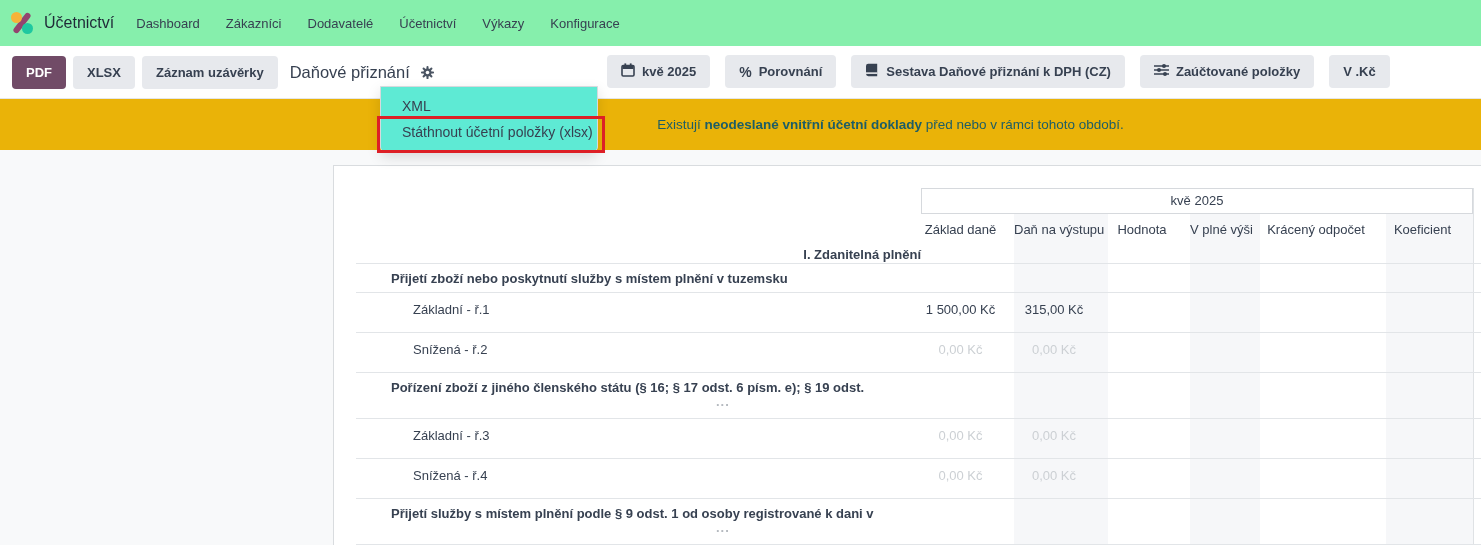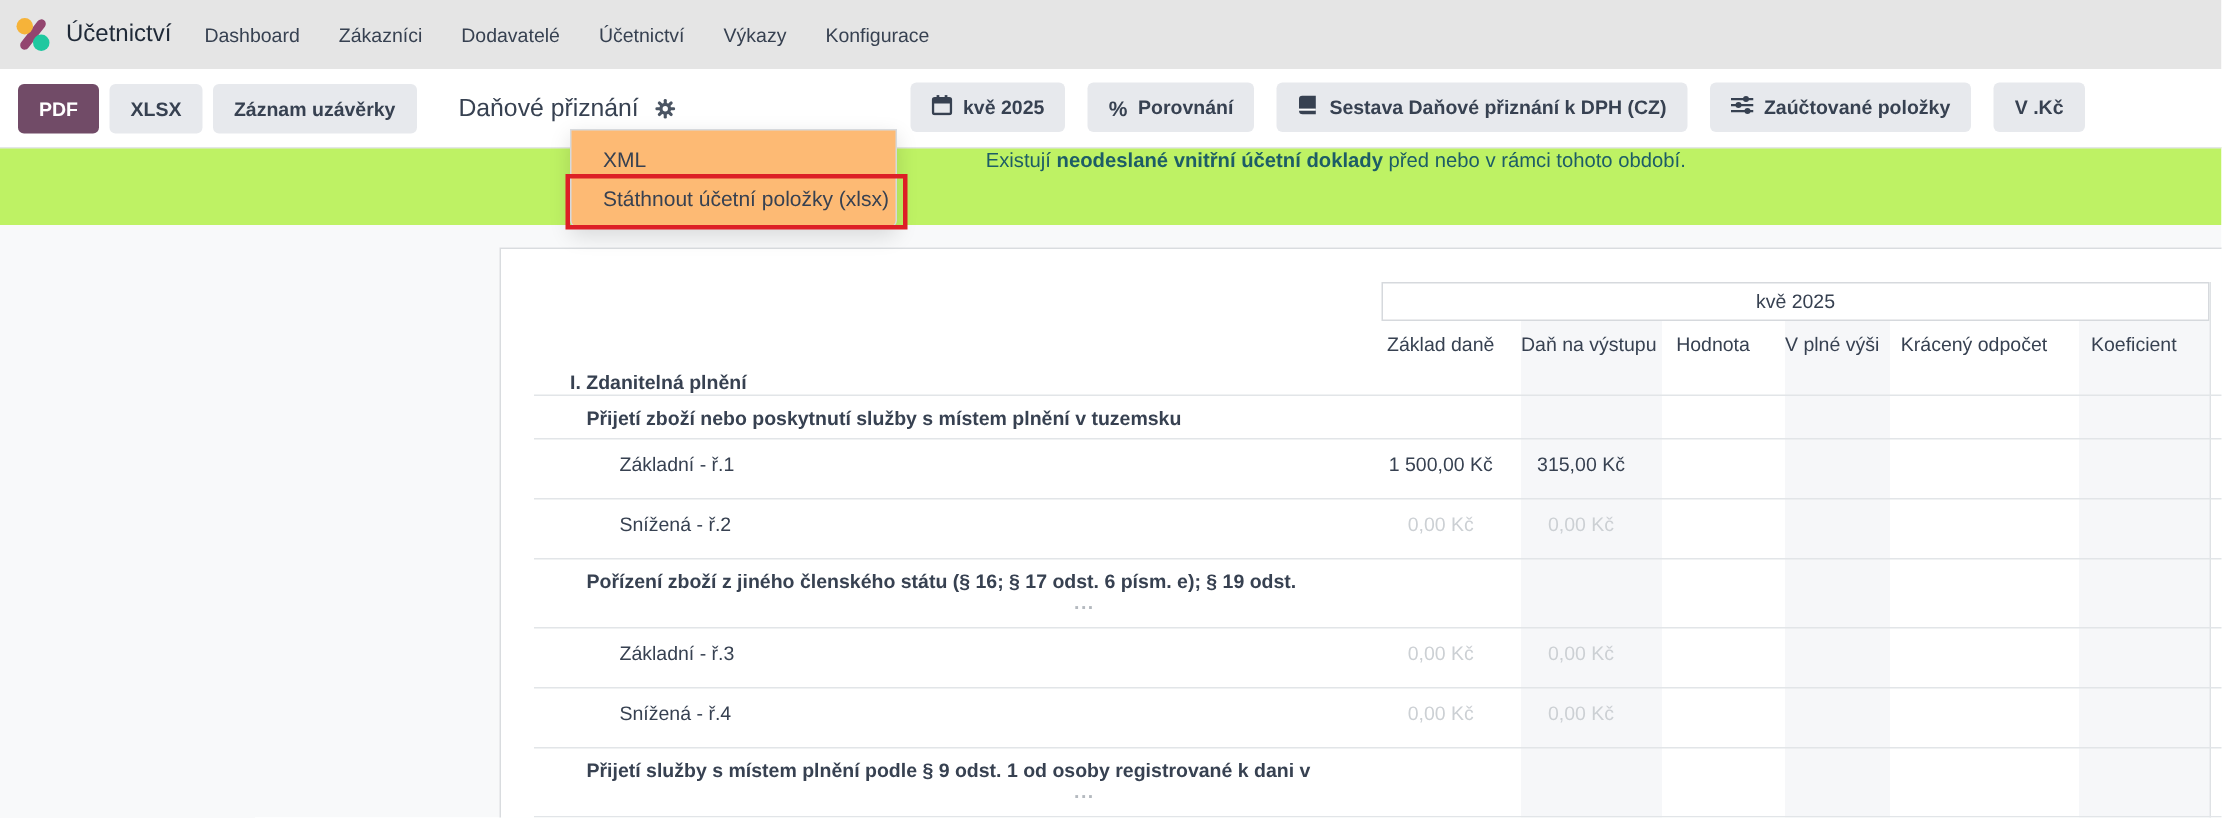--- a/index.html
+++ b/index.html
@@ -1,53 +1,53 @@
 <!DOCTYPE html>
 <html><head>
 <meta charset="utf-8">
 <style>
   * { margin:0; padding:0; box-sizing:border-box; }
   html,body { width:1481px; height:545px; overflow:hidden; }
   body { font-family:"Liberation Sans", sans-serif; color:#374151; background:#fff; position:relative; }
 
   
-  .topnav { height:46px; background:#e5e5e5; display:flex; align-items:center; padding-left:8px; }
+  .topnav { height:46px; background:#86efac; display:flex; align-items:center; padding-left:8px; }
   .applogo { width:28px; height:28px; position:relative; margin-right:8px; flex:0 0 auto; }
   .applogo .dot { position:absolute; border-radius:50%; width:11px; height:11px; }
   .applogo .dot.orange { left:3px; top:3px; background:#f6b339; }
   .applogo .dot.teal { right:3px; bottom:3px; background:#1fc8a0; }
   .applogo .slash { position:absolute; left:2px; top:11px; width:24px; height:6px; border-radius:3px;
                     background:#93456f; transform:rotate(-52deg); }
   .brand { font-size:16px; color:#1f2937; margin-right:22px; }
   .navitems { display:flex; align-items:flex-start; gap:26px; font-size:13px; color:#374151; }
   .navitems .nav-item { cursor:pointer; white-space:nowrap; }
 
   
   .toolbar { height:52px; background:#fff; display:flex; align-items:center; padding:0 12px; position:relative; }
   .btn { height:33px; display:inline-flex; align-items:center; gap:7px; padding:0 14px;
          border-radius:4px; font-size:13px; font-weight:bold; background:#e7e9ed; color:#374151;
          border:none; cursor:pointer; white-space:nowrap; }
   .btn.primary { background:#714B67; color:#fff; }
   .btn + .btn { margin-left:7px; }
-  .report-title { font-size:16.5px; color:#374151; margin-left:28px; white-space:nowrap; }
+  .report-title { font-size:16.5px; color:#374151; margin-left:12px; white-space:nowrap; }
   .gear-wrap { margin-left:10px; display:inline-flex; align-items:center; cursor:pointer; }
   .toolbar-right { position:absolute; left:607px; top:9px; display:flex; gap:8px; }
   .pct { font-weight:bold; font-size:14px; }
 
   
-  .dropdown { position:absolute; left:380px; top:86px; width:218px; background:#fdba74;
+  .dropdown { position:absolute; left:380px; top:86px; width:218px; background:#5eead4;
               border:1px solid #d6d9dd; border-radius:0 0 5px 5px; padding:6px 0;
               box-shadow:0 5px 14px rgba(0,0,0,.13); z-index:50; }
   .dropdown .dd-item { font-size:14px; color:#374151; padding:5px 0 5px 21px; cursor:pointer; }
   .annotation-box { position:absolute; left:377px; top:116px; width:228px; height:37px;
                     border:3px solid #dd1f26; z-index:60; pointer-events:none; }
 
   
-  .alertbar { height:52px; background:#bef264; border-top:1px solid #e4e6e8;
-              display:flex; align-items:flex-start; justify-content:center; padding-left:300px;
+  .alertbar { height:52px; background:#eab308; border-top:1px solid #e4e6e8;
+              display:flex; align-items:center; justify-content:center; padding-left:300px;
               font-size:13.5px; color:#1d5d66; }
   .alertbar b { font-weight:bold; }
 
   
   .main { position:relative; height:395px; background:#f8f9fa; }
   .card { position:absolute; left:333px; top:15px; width:1200px; height:600px;
           background:#fff; border:1px solid #d9dcdf; }
   .tablewrap { position:relative; height:100%; padding-top:22px; }
   .stripe { position:absolute; top:48px; bottom:0; background:#f6f7f9; z-index:0; }
   .stripe.s1 { left:680px;  width:94px; }
@@ -63,21 +63,21 @@
   .colheads { height:32px; font-size:13px; color:#374151; }
   .colheads .c { padding-top:8px; }
   .c.num { text-align:center; padding-right:14px; white-space:nowrap; }
 
   .trow { position:relative; font-size:13px; }
   .trow::after { content:""; position:absolute; left:22px; right:0; bottom:0;
                  border-bottom:1px solid #e2e5e8; }
   .trow .label { white-space:nowrap; overflow:visible; }
   .trow.section { height:18px; font-weight:bold; }
   .trow.section .c { padding-top:1px; }
-  .trow.section .label { padding-left:46px; }
+  .trow.section .label { padding-left:46px;text-align:right; }
   .trow.sub { height:29px; font-weight:bold; }
   .trow.sub .c { padding-top:7px; }
   .trow.sub .label { padding-left:57px; }
   .trow.sub.tall { height:46px; }
   .trow.line { height:40px; }
   .trow.line .c { padding-top:9px; }
   .trow.line .label { padding-left:79px; }
   .trow.muted .num { color:#ccd0d4; }
   .more { display:block; margin-left:325px; margin-top:3px; color:#b4b9bf; font-weight:bold;
           font-size:13px; letter-spacing:1px; line-height:8px; }

